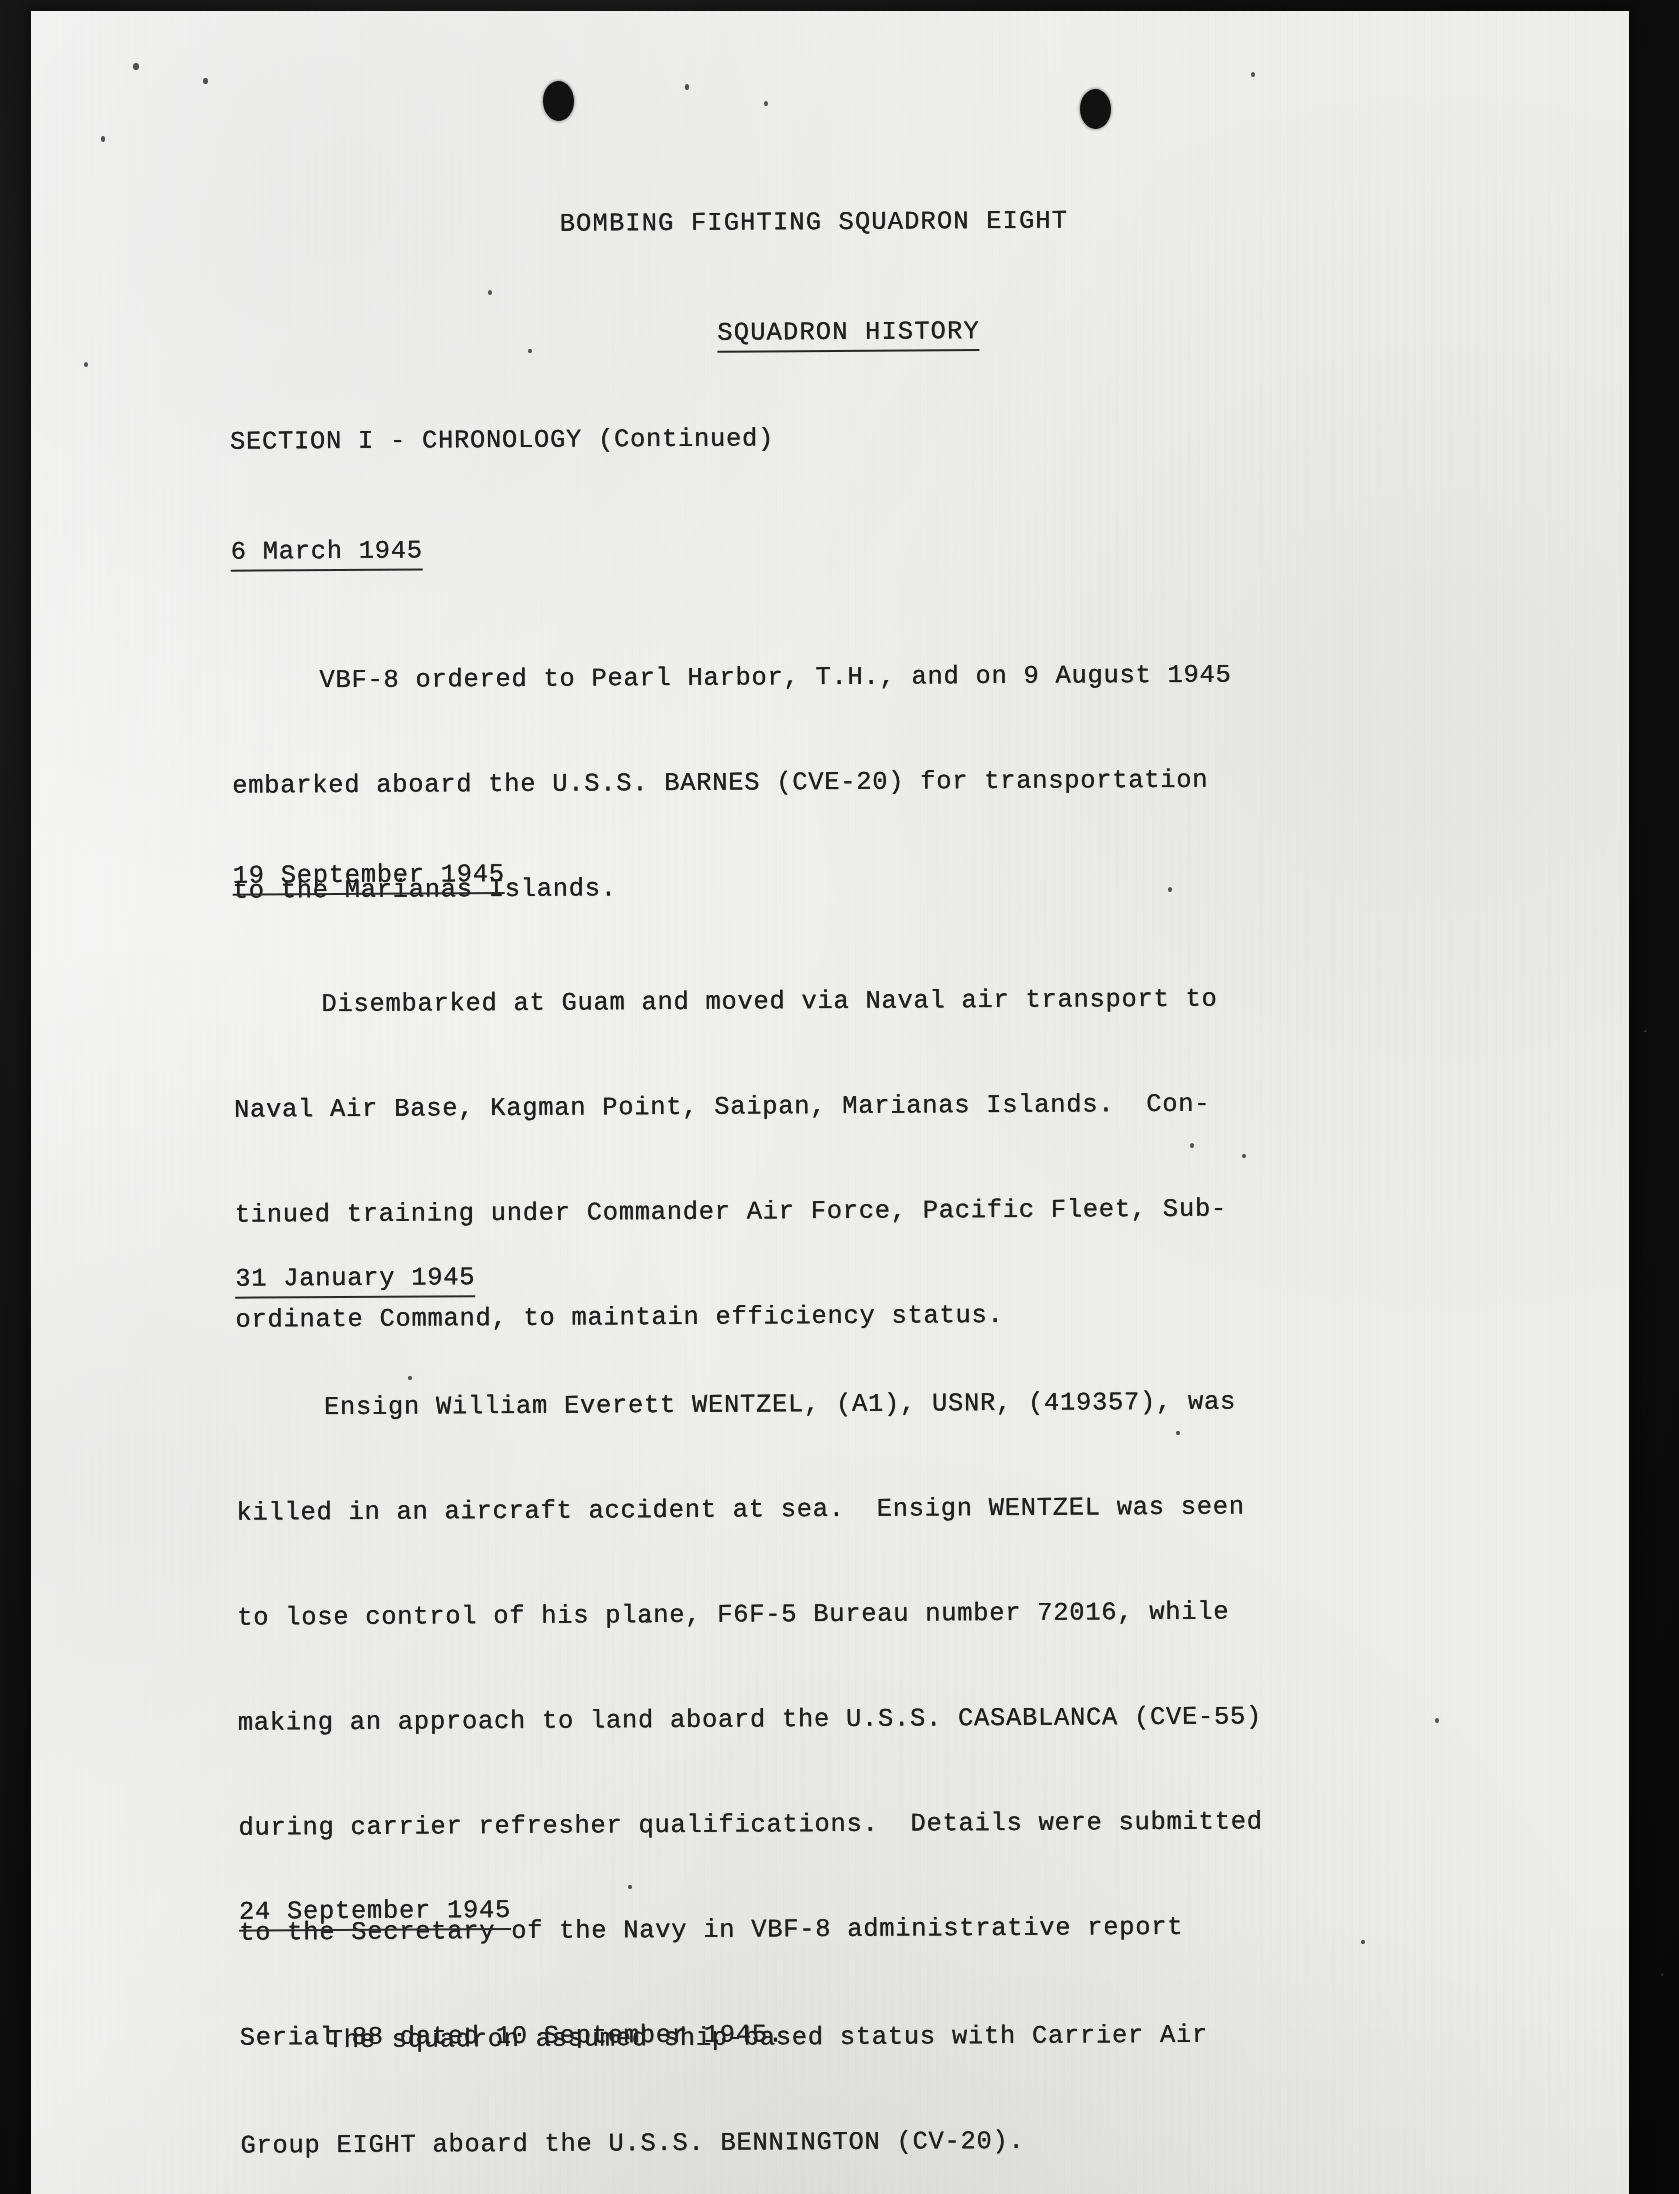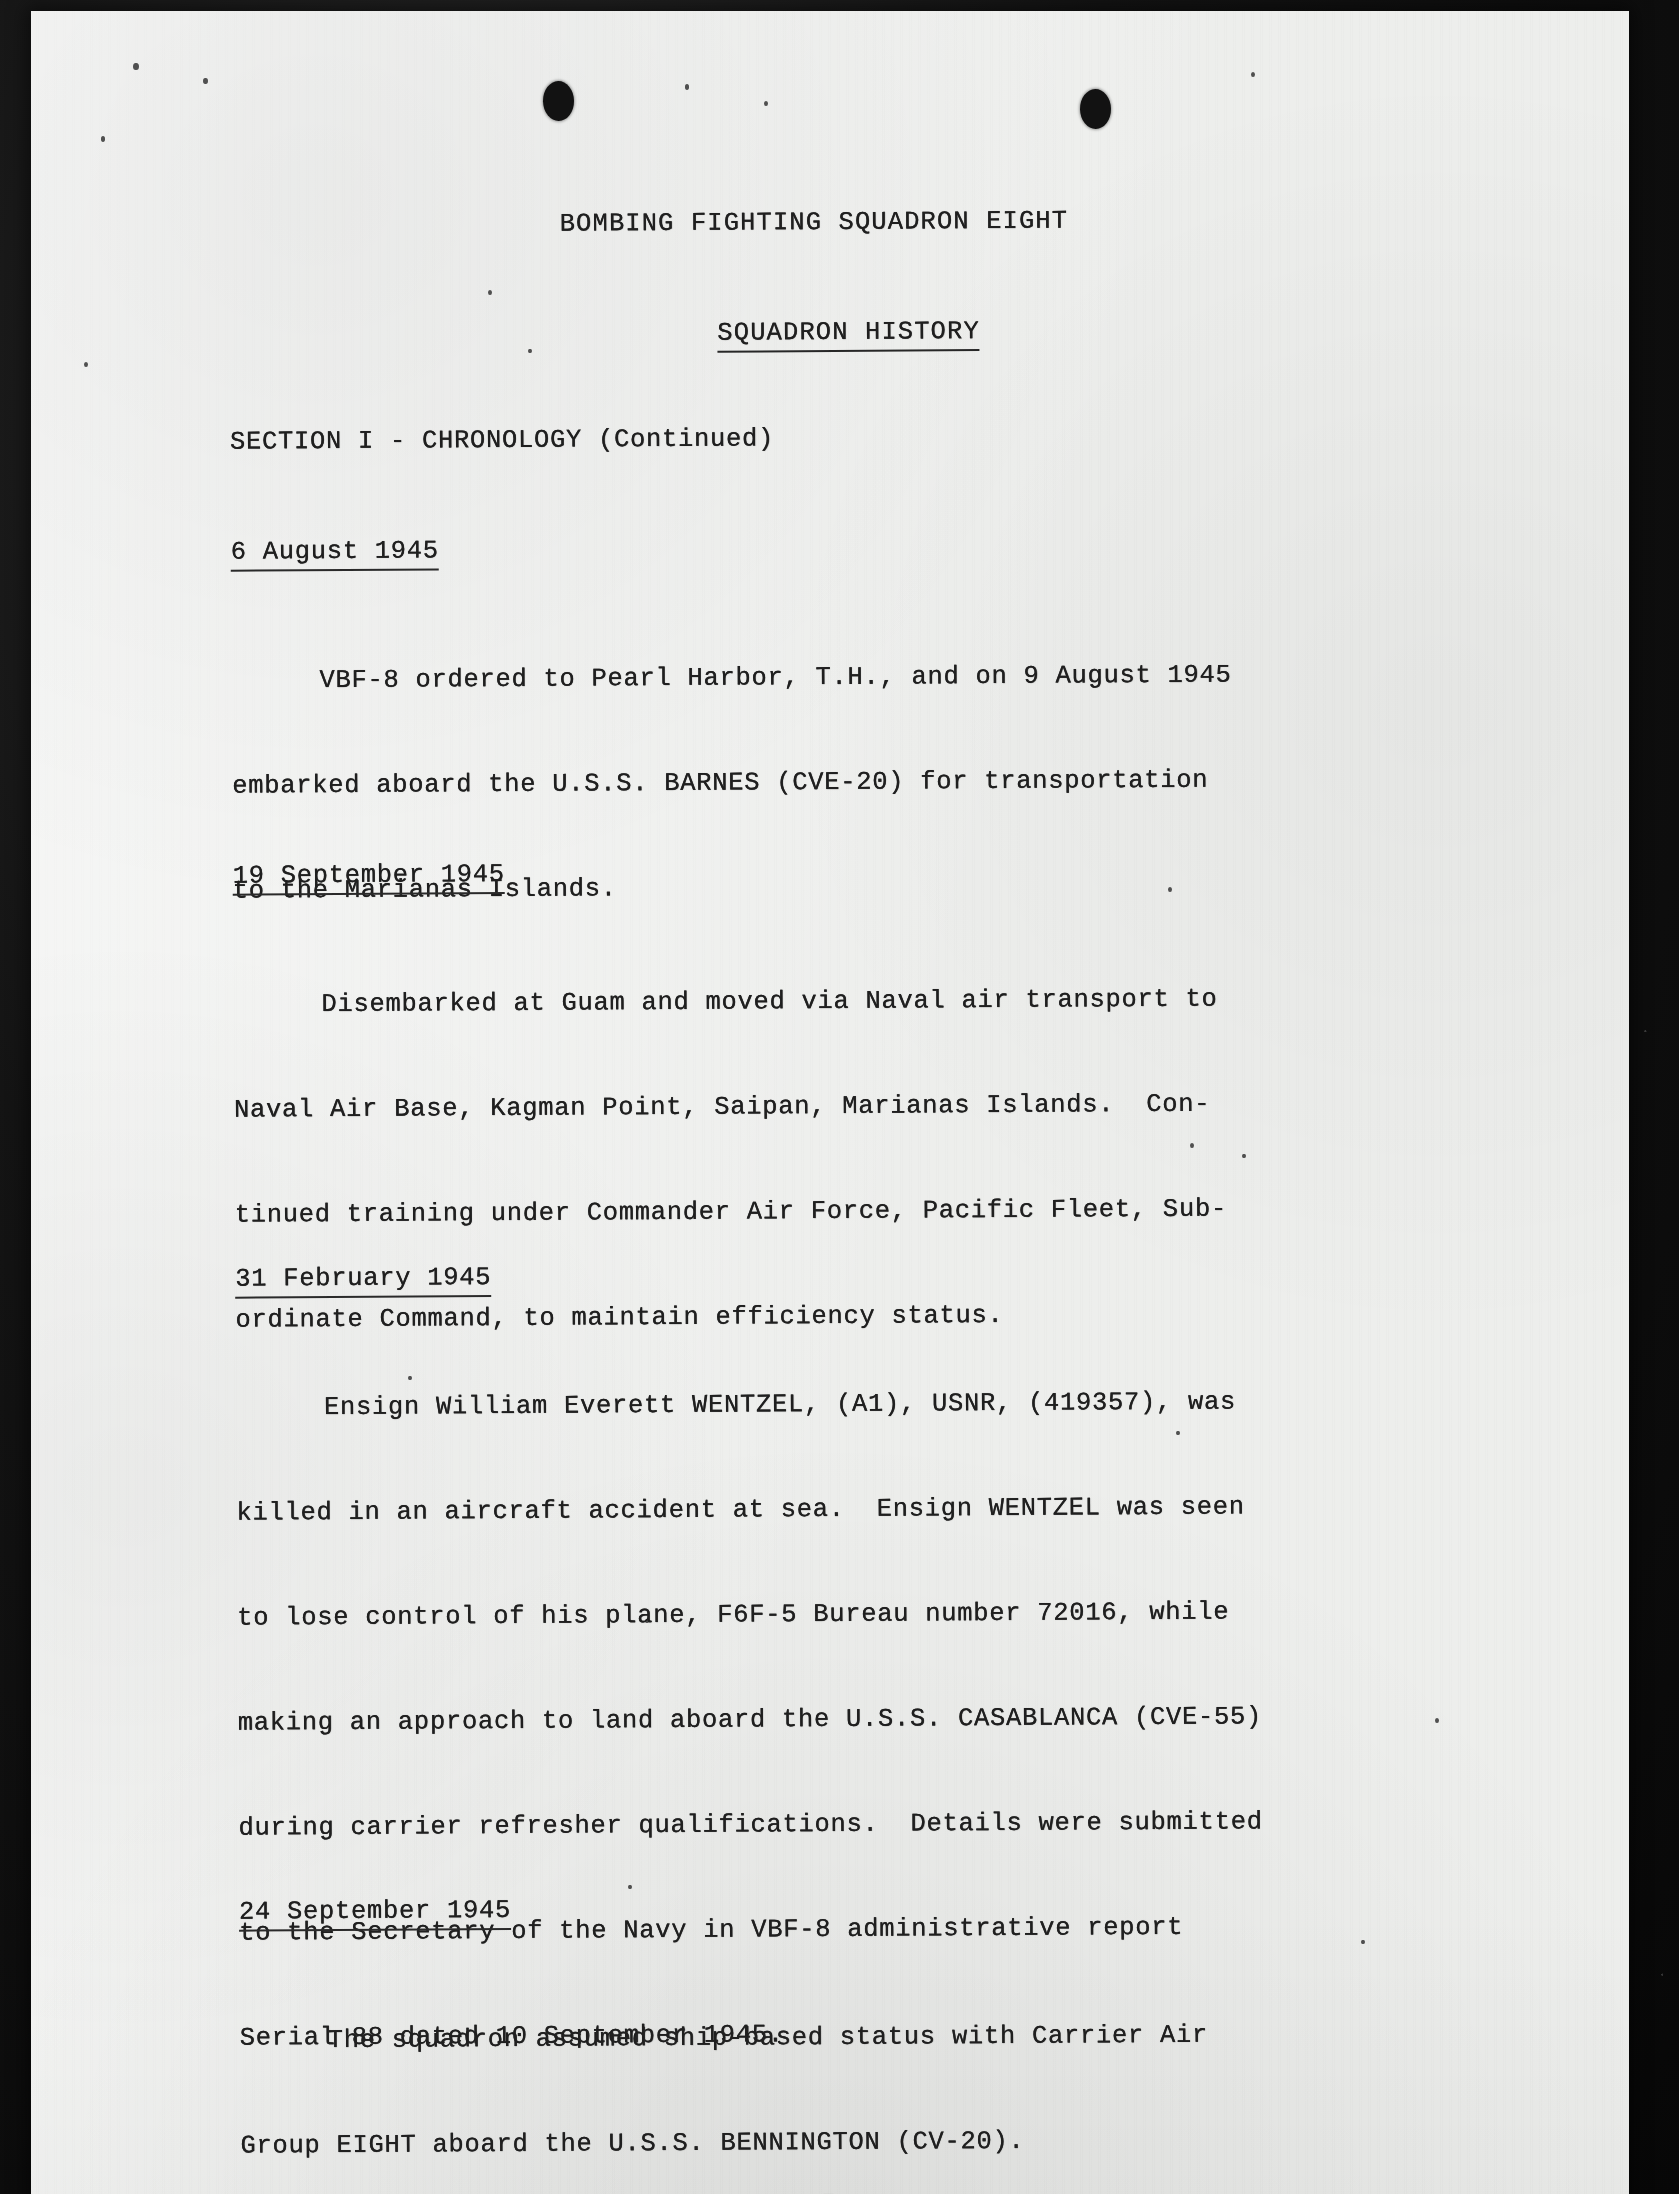--- a/index.html
+++ b/index.html
@@ -190,40 +190,40 @@
 
   <div class="page-body">
 
     <div class="ink doc-title">BOMBING FIGHTING SQUADRON EIGHT</div>
 
     <div class="ink doc-subtitle">SQUADRON HISTORY</div>
 
     <div class="ink section-line">SECTION I - CHRONOLOGY (Continued)</div>
 
     <div class="entry" style="top:523px;">
-      <div class="ink entry-date">6 August 1945</div>
+      <div class="ink entry-date">6 March 1945</div>
       <div class="ink entry-body">
         <span class="ln indent">VBF-8 ordered to Pearl Harbor, T.H., and on 9 August 1945</span>
         <span class="ln">embarked aboard the U.S.S. BARNES (CVE-20) for transportation</span>
         <span class="ln">to the Marianas Islands.</span>
       </div>
     </div>
 
     <div class="entry" style="top:847px;">
       <div class="ink entry-date">19 September 1945</div>
       <div class="ink entry-body">
         <span class="ln indent">Disembarked at Guam and moved via Naval air transport to</span>
         <span class="ln">Naval Air Base, Kagman Point, Saipan, Marianas Islands.  Con-</span>
         <span class="ln">tinued training under Commander Air Force, Pacific Fleet, Sub-</span>
         <span class="ln">ordinate Command, to maintain efficiency status.</span>
       </div>
     </div>
 
     <div class="entry" style="top:1250px;">
-      <div class="ink entry-date">31 February 1945</div>
+      <div class="ink entry-date">31 January 1945</div>
       <div class="ink entry-body">
         <span class="ln indent">Ensign William Everett WENTZEL, (A1), USNR, (419357), was</span>
         <span class="ln">killed in an aircraft accident at sea.  Ensign WENTZEL was seen</span>
         <span class="ln">to lose control of his plane, F6F-5 Bureau number 72016, while</span>
         <span class="ln">making an approach to land aboard the U.S.S. CASABLANCA (CVE-55)</span>
         <span class="ln">during carrier refresher qualifications.  Details were submitted</span>
         <span class="ln">to the Secretary of the Navy in VBF-8 administrative report</span>
         <span class="ln">Serial 88 dated 10 September 1945.</span>
       </div>
     </div>

